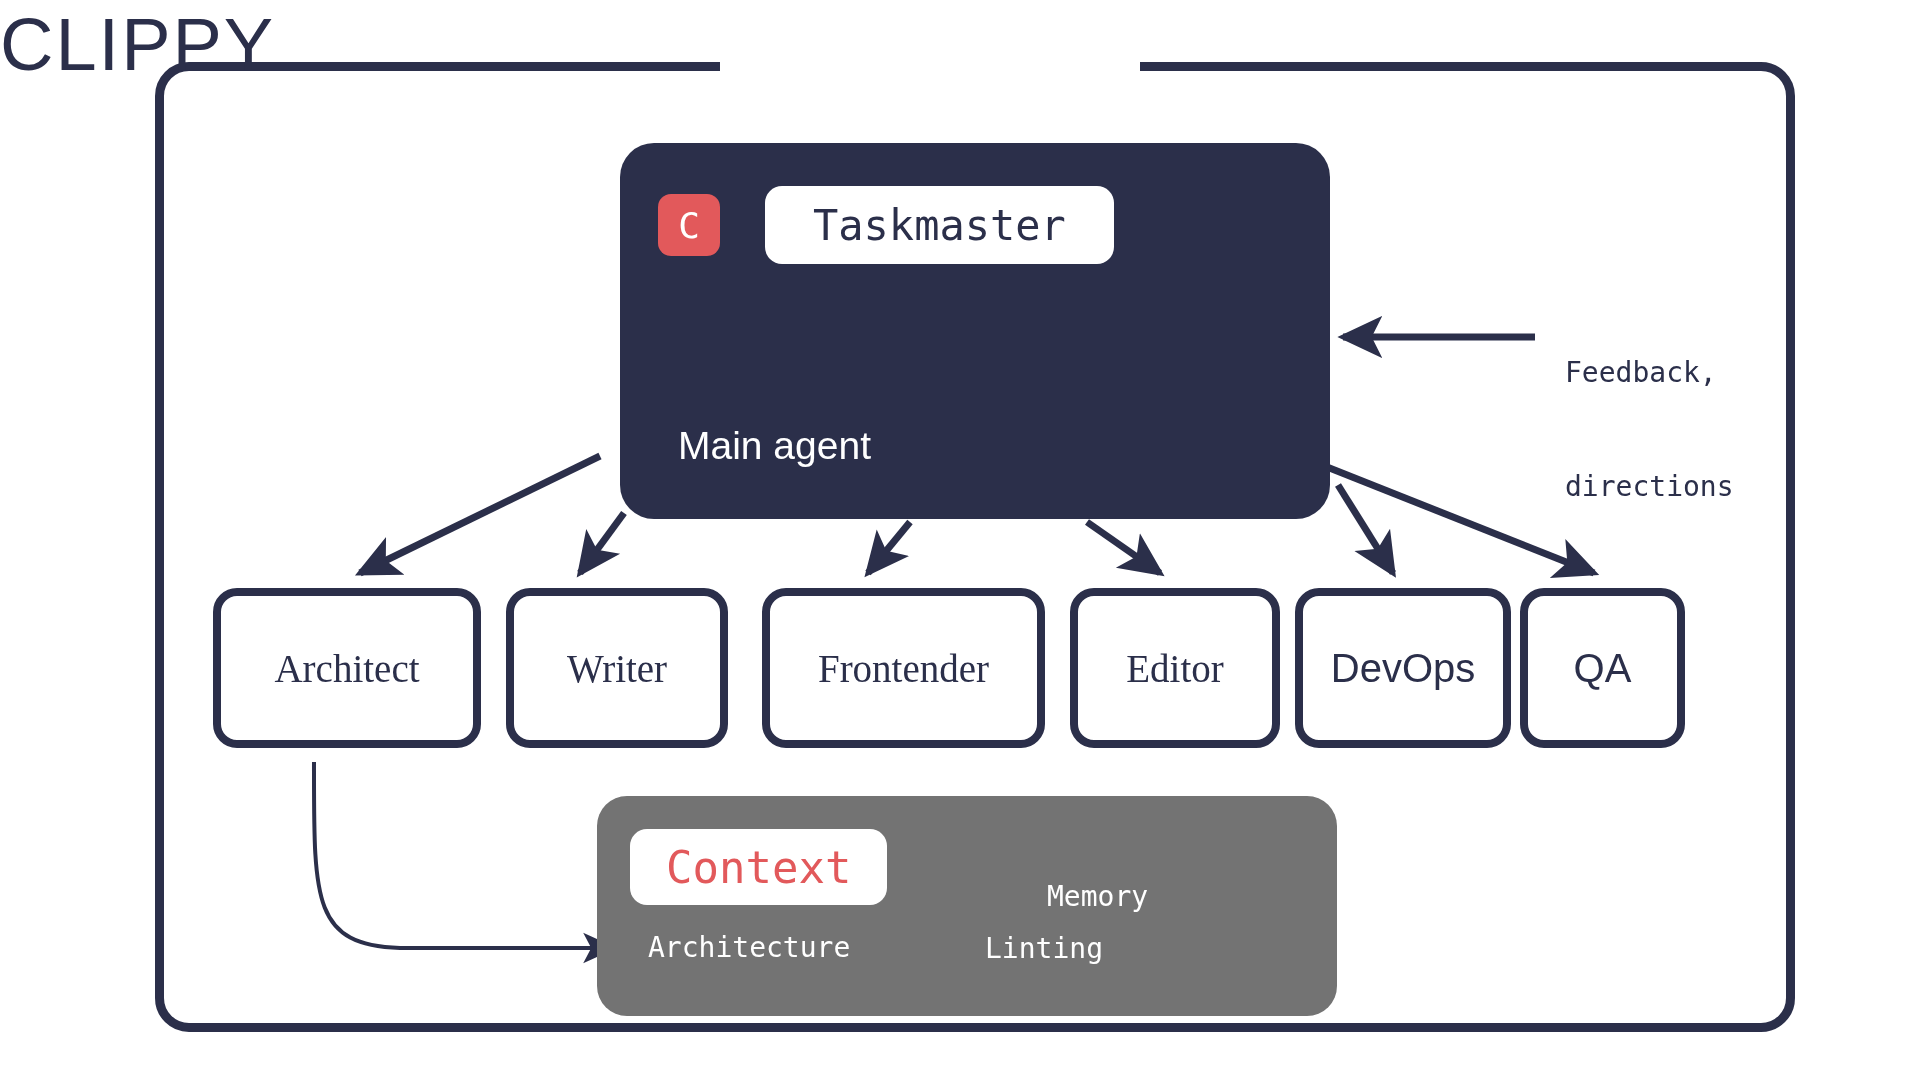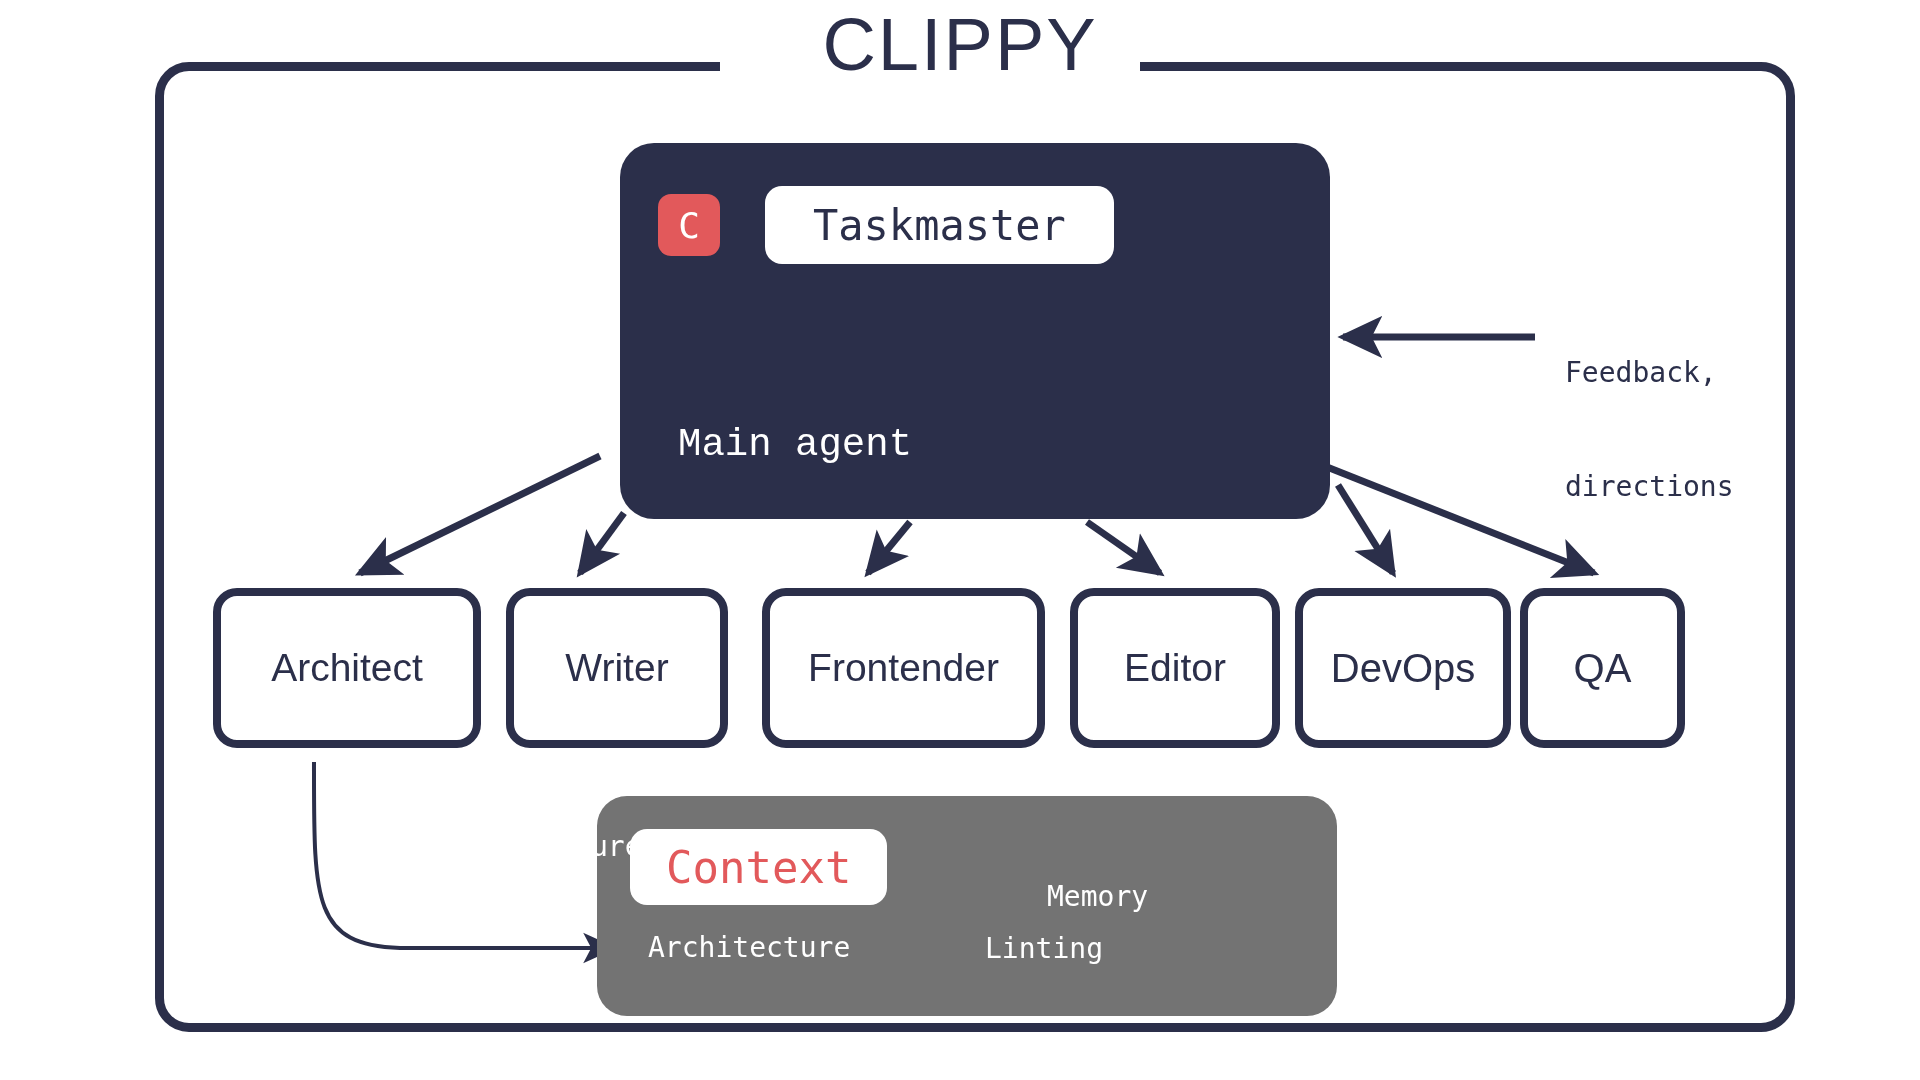--- a/index.html
+++ b/index.html
@@ -35,21 +35,21 @@
     top: 42px;
     width: 420px;
     height: 44px;
     background: #ffffff;
   }
   #diagram-title {
     position: absolute;
     left: 0;
     top: 0;
     width: 1920px;
-    text-align: center;
+    text-align: left;
     top: 8px;
     font-family: "Liberation Sans", sans-serif;
     font-size: 74px;
     font-weight: 300;
     letter-spacing: 2px;
     color: #2b2f4a;
     line-height: 1;
   }
 
   
@@ -94,21 +94,21 @@
     font-size: 42px;
     font-family: "DejaVu Sans Mono", monospace;
   }
   #tm-body {
     position: absolute;
     left: 58px;
     top: 185px;
     color: #ffffff;
     font-size: 39px;
     line-height: 47px;
-    font-family: Liberation Mono, monospace;
+    font-family: Liberation Sans, sans-serif;
     white-space: pre;
   }
   #tm-body div { white-space: pre; }
 
   
   #feedback-note {
     position: absolute;
     left: 1565px;
     top: 278px;
     color: #2b2f4a;
@@ -125,21 +125,21 @@
     height: 160px;
     border: 8px solid #2b2f4a;
     border-radius: 24px;
     background: #ffffff;
     box-sizing: border-box;
     display: flex;
     align-items: center;
     justify-content: center;
     color: #2b2f4a;
     font-size: 39px;
-    font-family: Liberation Sans, sans-serif;
+    font-family: Liberation Serif, serif;
   }
   .agent-box.sans { font-family: "Liberation Sans", sans-serif; font-size: 40px; }
 
   
   #context-panel {
     position: absolute;
     left: 597px;
     top: 796px;
     width: 740px;
     height: 220px;
@@ -238,18 +238,17 @@
   <div class="agent-box" id="agent-0" style="left: 213px; width: 268px;">Architect</div>
   <div class="agent-box" id="agent-1" style="left: 506px; width: 222px;">Writer</div>
   <div class="agent-box" id="agent-2" style="left: 762px; width: 283px;">Frontender</div>
   <div class="agent-box" id="agent-3" style="left: 1070px; width: 210px;">Editor</div>
   <div class="agent-box sans" id="agent-4" style="left: 1295px; width: 216px;">DevOps</div>
   <div class="agent-box sans" id="agent-5" style="left: 1520px; width: 165px;">QA</div>
 
   <div id="context-panel">
     <div id="context-pill">Context</div>
   </div>
-  <div class="ctx-item" id="ctx-project">Project structure</div>
   <div class="ctx-item" id="ctx-memory">Memory</div>
   <div class="ctx-item" id="ctx-linting">Linting</div>
   <div class="ctx-item" id="ctx-architecture">Architecture</div>
 
 </div>
 
 </body></html>

